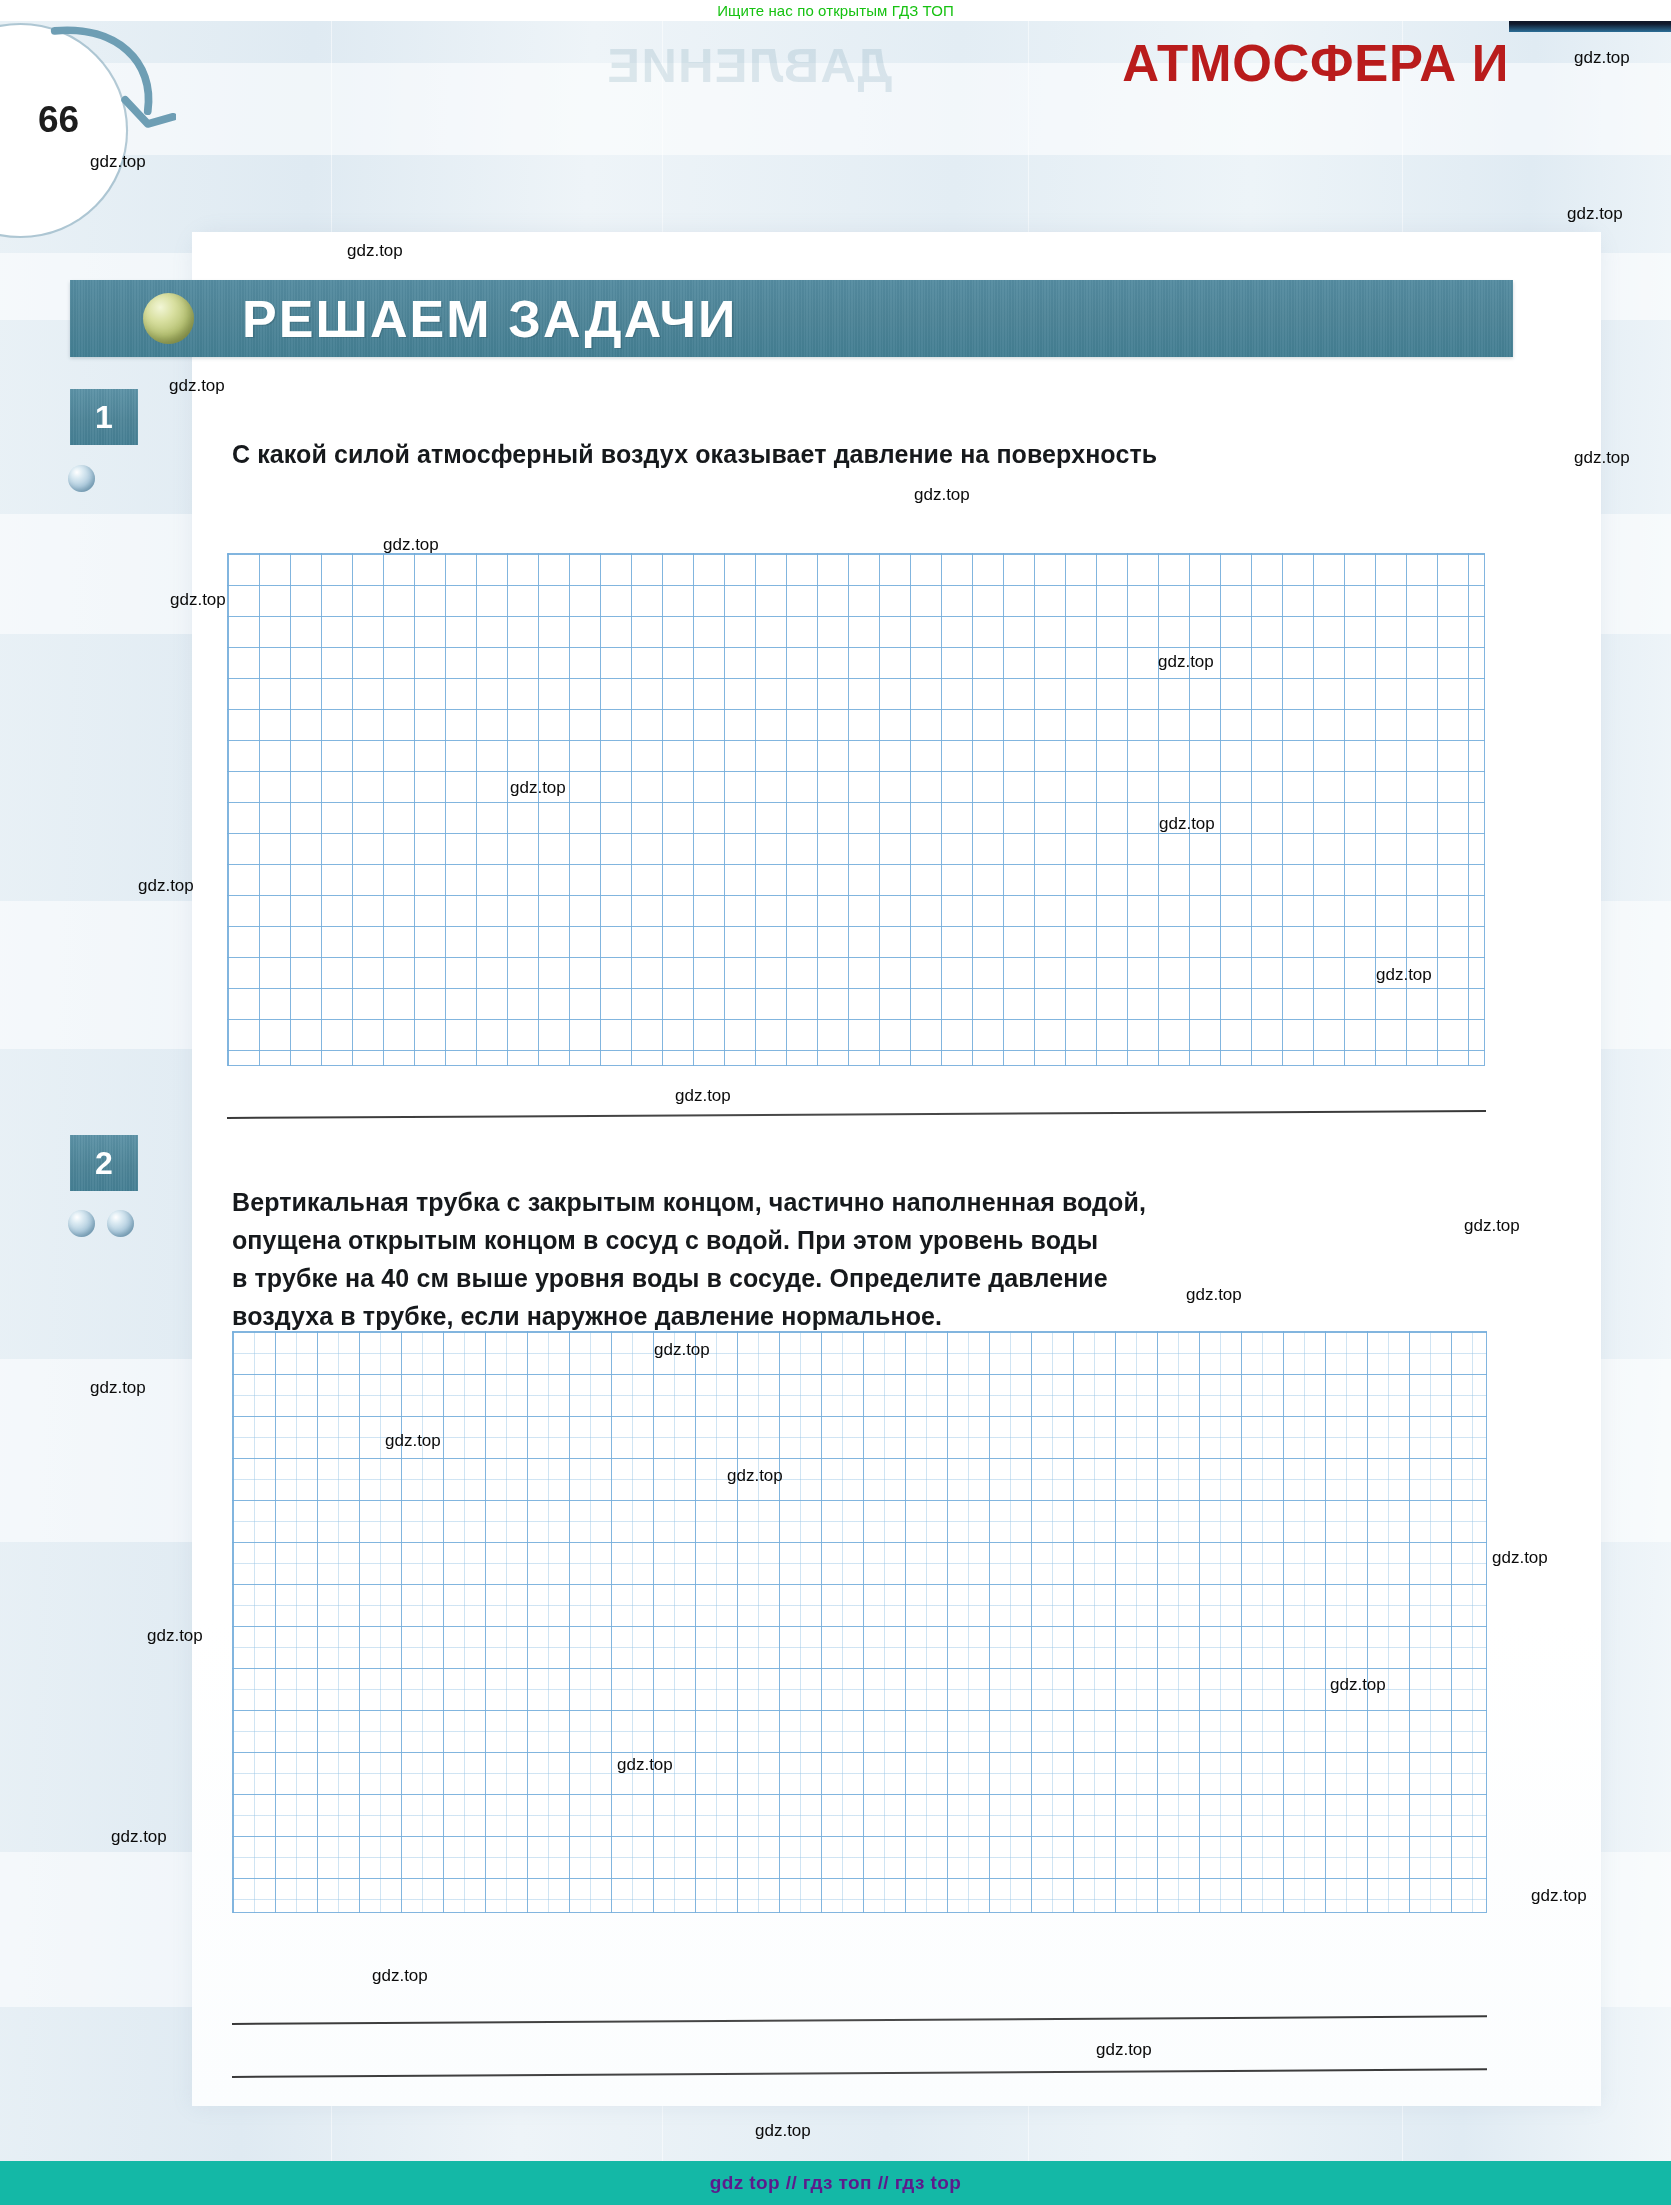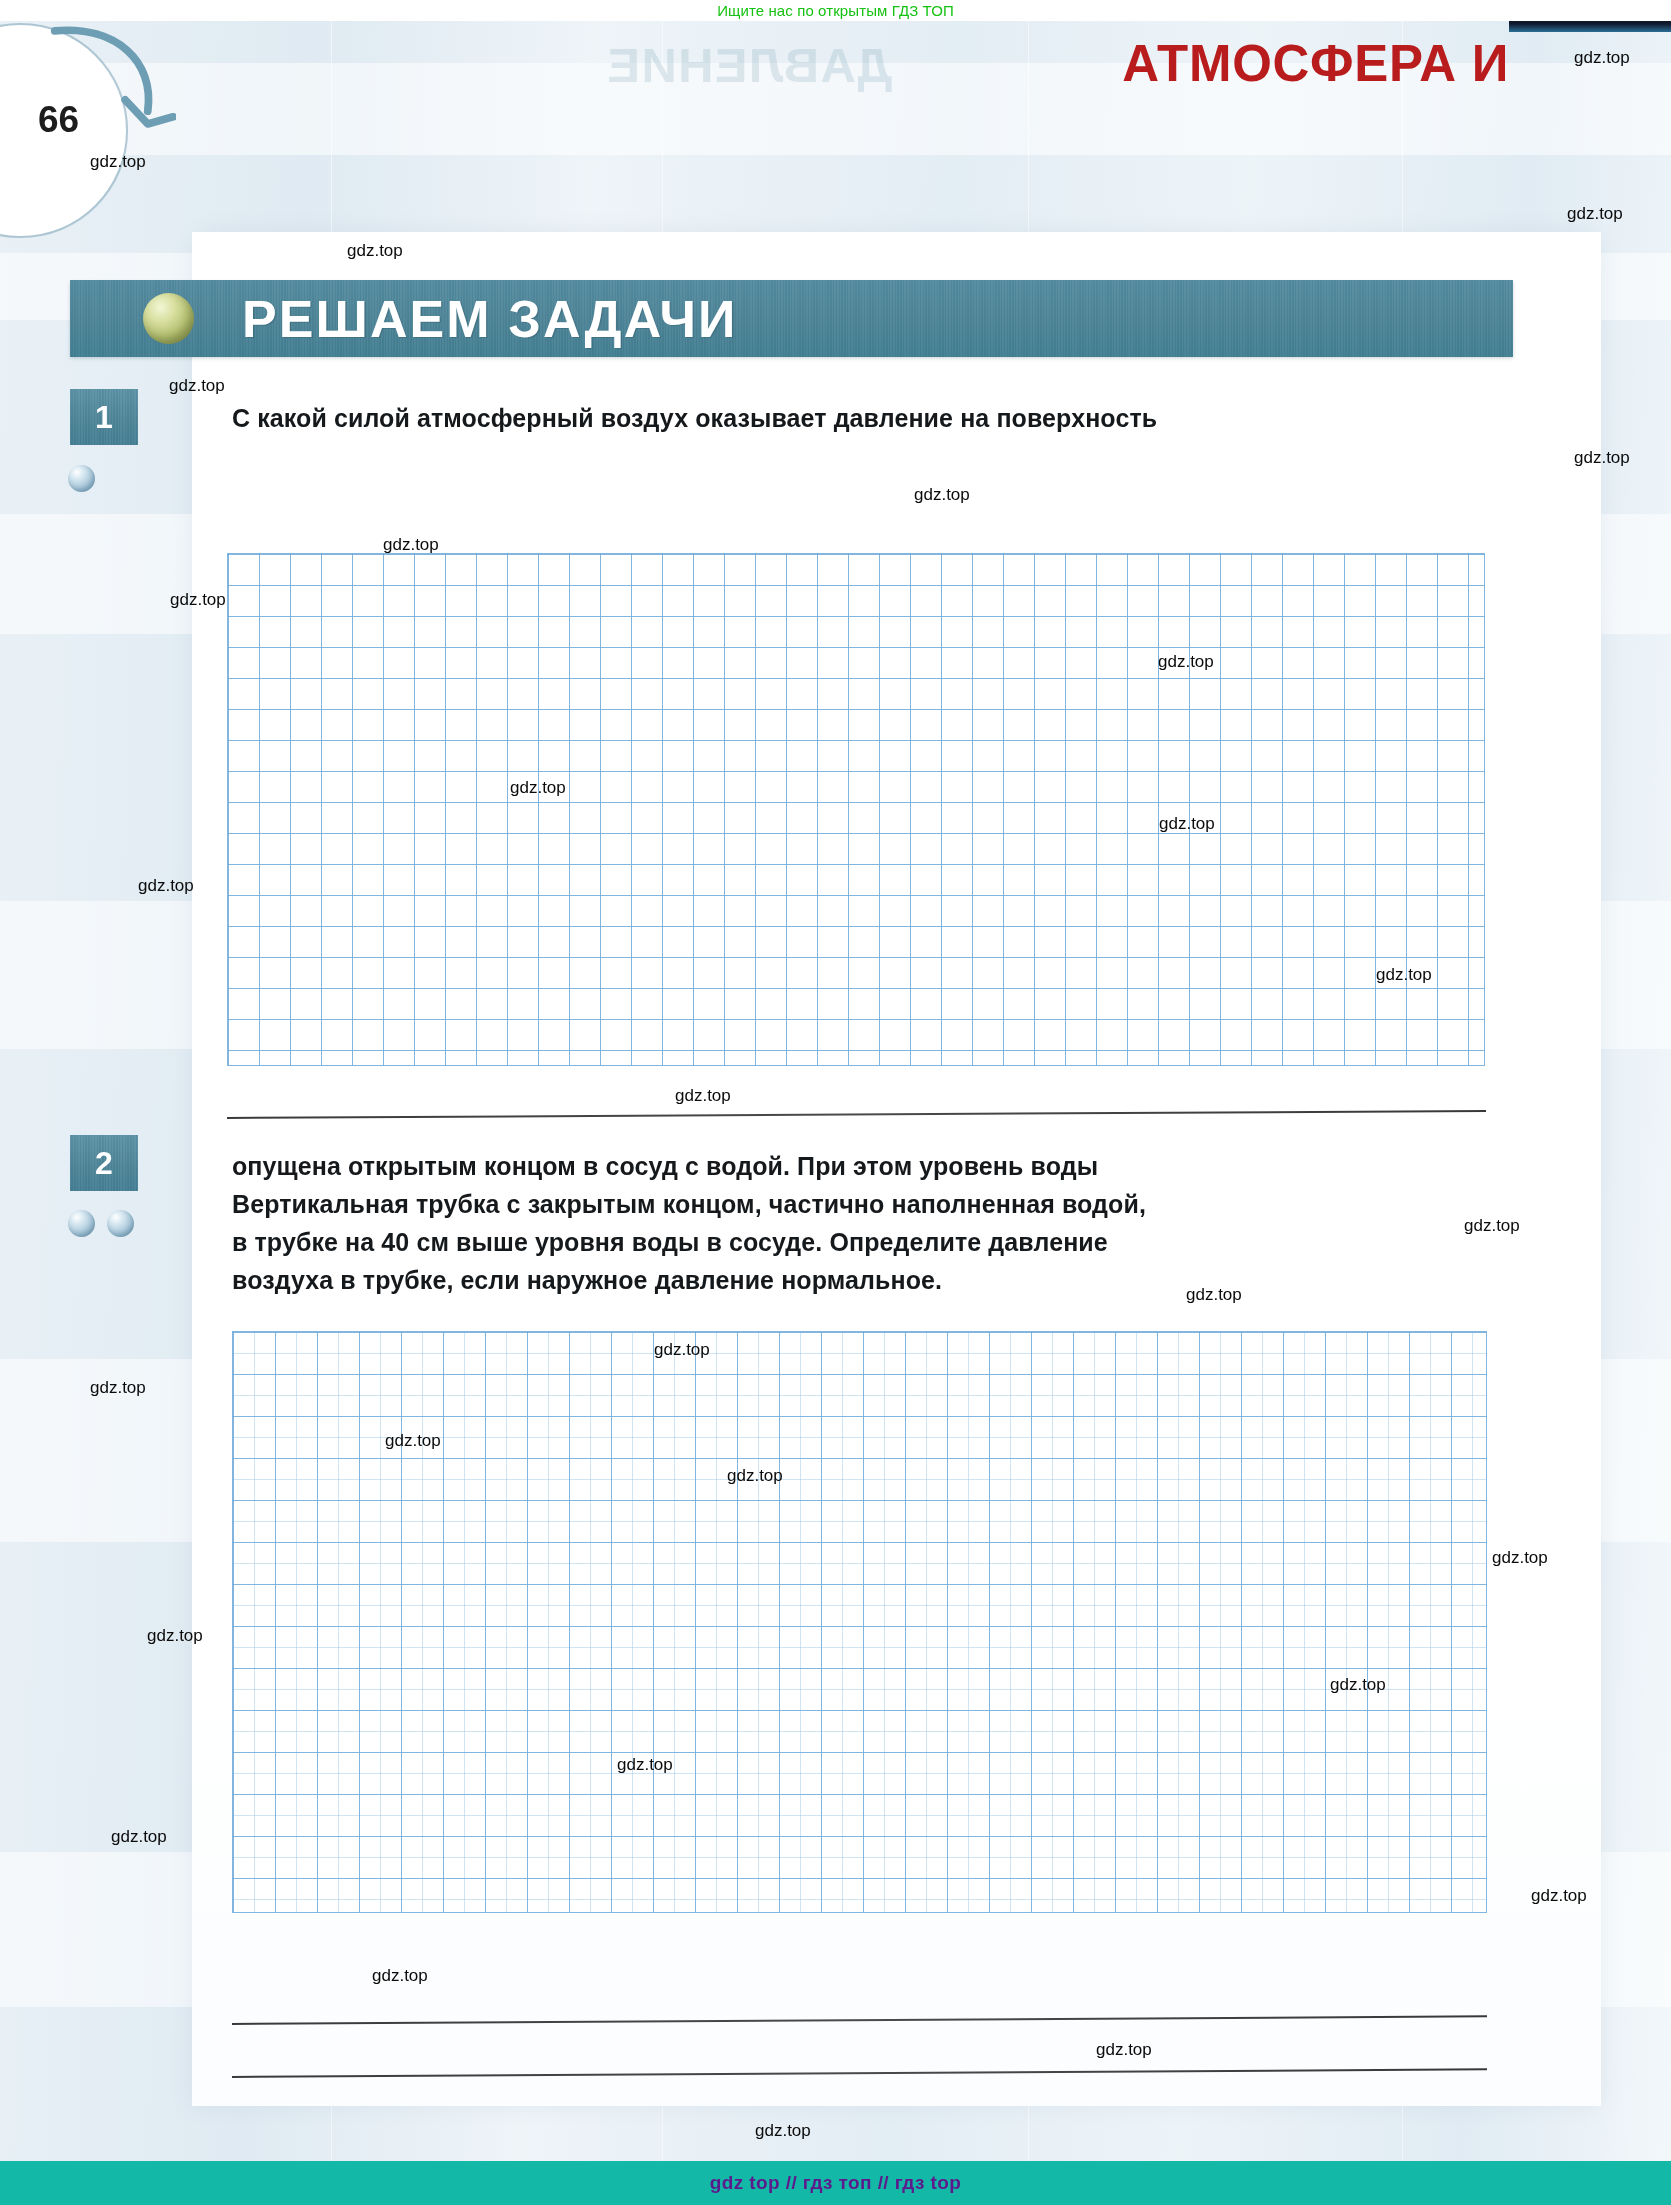--- a/index.html
+++ b/index.html
@@ -120,20 +120,21 @@
     position:absolute;width:27px;height:27px;border-radius:50%;z-index:22;
     background:radial-gradient(circle at 33% 27%,#ffffff 0%,#dcebf3 22%,#aecbdd 56%,#7fa9c1 86%,#6e9ab3 100%);
     box-shadow:inset -2.1px -2.8px 5px rgba(60,95,120,.3);
   }
 
   .task-text{
     position:absolute;z-index:22;color:#16191c;
     font-family:"Liberation Sans", sans-serif;
     font-size:25px;font-weight:bold;line-height:1.52;
     letter-spacing:0.1px;
+    margin-top:36px;
   }
   .task-text sup{font-size:15px;vertical-align:super;}
   .task-text i{font-style:italic;}
 
   
   .grid{
     position:absolute;z-index:21;
     background-color:#ffffff;
     background-image:
       linear-gradient(to right, rgba(116,173,219,.85) 1.1px, transparent 1.1px),
@@ -228,22 +229,22 @@
 <div class="grid" id="grid-1"></div>
 <div class="answer-line" style="left:227px;top:1117px;width:1259px;transform:rotate(-0.32deg)"></div>
 
 <div class="task-badge" style="left:70px;top:1135px">
   <span>2</span>
 </div>
 <div class="marble" style="left:68px;top:1210px"></div>
 <div class="marble" style="left:107px;top:1210px"></div>
 
 <div class="task-text" style="left:232px;top:1147px;width:1197px">
+  <div>Вертикальная трубка с закрытым концом, частично наполненная водой,</div>
   <div>опущена открытым концом в сосуд с водой. При этом уровень воды</div>
-  <div>Вертикальная трубка с закрытым концом, частично наполненная водой,</div>
   <div>в трубке на 40 см выше уровня воды в сосуде. Определите давление</div>
   <div>воздуха в трубке, если наружное давление нормальное.</div>
 </div>
 
 <div class="grid" id="grid-2"></div>
 <div class="answer-line" style="left:232px;top:2023px;width:1255px;transform:rotate(-0.35deg)"></div>
 <div class="answer-line" style="left:232px;top:2076px;width:1255px;transform:rotate(-0.35deg)"></div>
 
 <div id="watermark-layer">
     <div class="wm" style="left: 1574px; top: 48px;">gdz.top</div>

